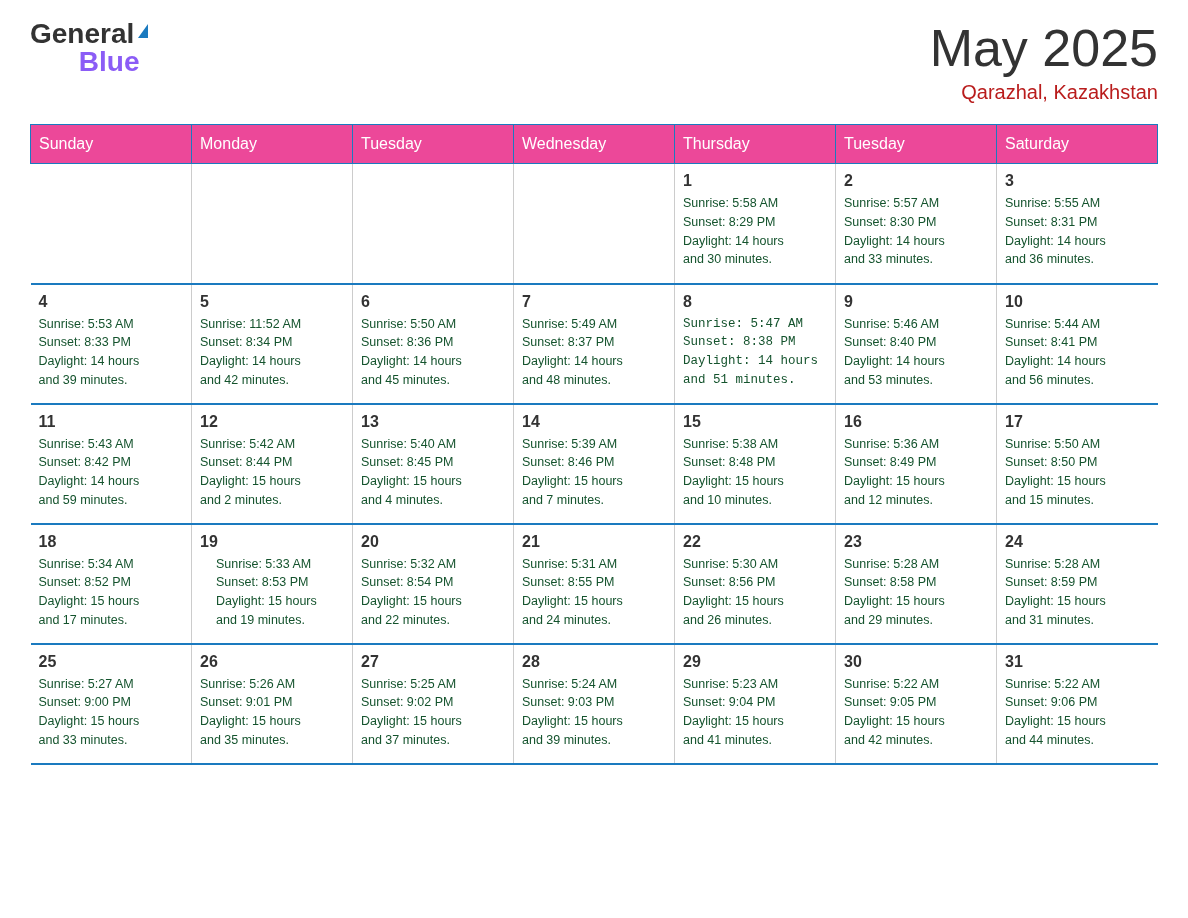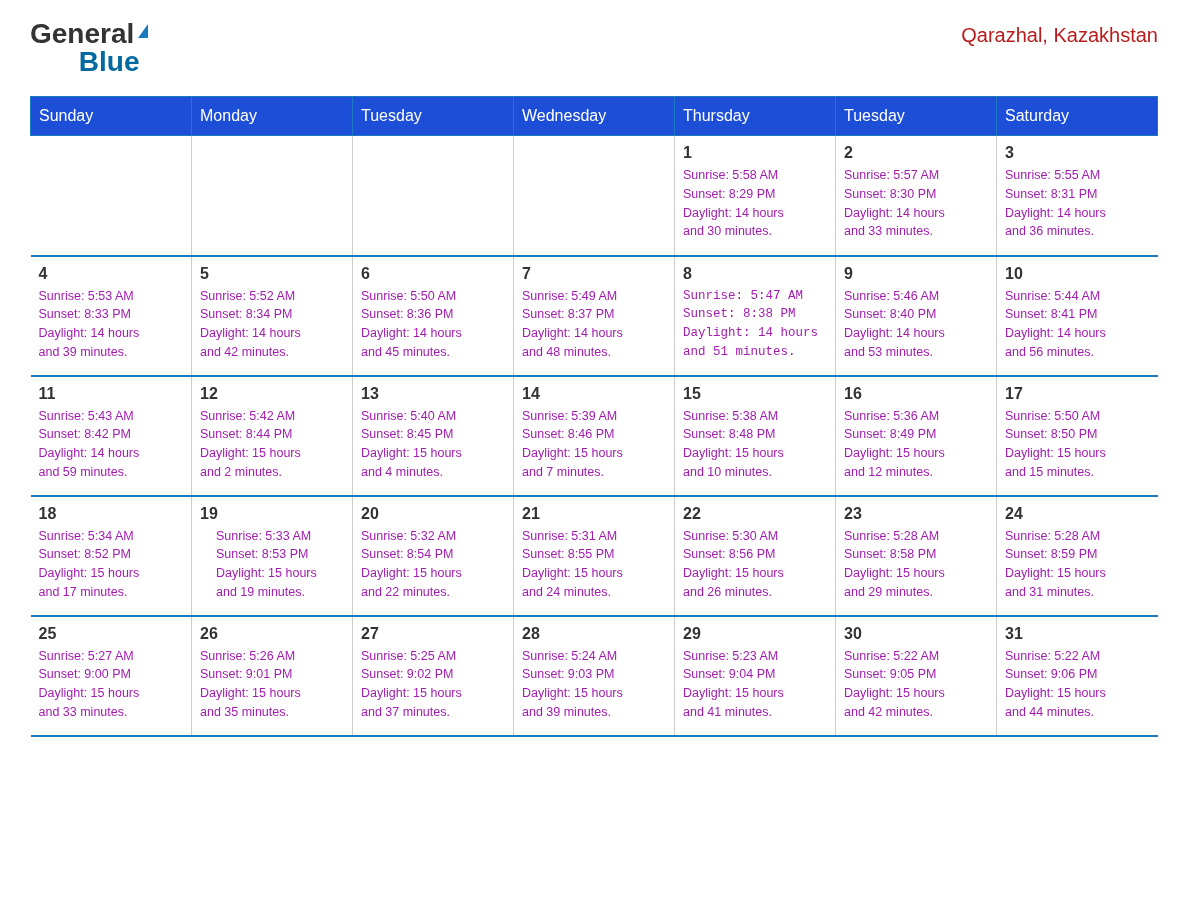--- a/index.html
+++ b/index.html
@@ -24,21 +24,21 @@
     }
     .logo-general {
       font-size: 28px;
       font-weight: bold;
       color: #333;
       line-height: 1;
     }
     .logo-blue {
       font-size: 28px;
       font-weight: bold;
-      color: #0369a1;
+      color: #8b5cf6;
       line-height: 1;
       margin-left: 20px;
     }
     .logo-triangle {
       display: inline-block;
       width: 0;
       height: 0;
       border-left: 10px solid transparent;
       border-bottom: 14px solid #1a7abf;
       margin-left: 4px;
@@ -62,21 +62,21 @@
     .location {
       font-size: 20px;
       color: #b91c1c;
       margin-top: 4px;
     }
     table {
       width: 100%;
       border-collapse: collapse;
     }
     thead tr {
-      background-color: #1d4ed8;
+      background-color: #ec4899;
     }
     thead th {
       color: #fff;
       padding: 10px 8px;
       font-size: 16px;
       font-weight: normal;
       text-align: left;
       border: 1px solid #1a7abf;
     }
     tbody tr {
@@ -97,21 +97,21 @@
     }
     .day-number {
       font-size: 16px;
       font-weight: bold;
       color: #333;
       display: block;
       margin-bottom: 4px;
     }
     .day-info {
       font-size: 12.5px;
-      color: #a21caf;
+      color: #14532d;
       line-height: 1.5;
     }
     .empty-cell {
       background: #fff;
     }
   </style>
 </head>
 <body>
 
 <div class="header">
@@ -119,20 +119,21 @@
     <div class="logo-row">
       <span class="logo-general">General</span>
       <span class="logo-triangle"></span>
     </div>
     <div class="logo-row">
       <span style="width:20px"></span>
       <span class="logo-blue">Blue</span>
     </div>
   </div>
   <div class="title-section">
+    <div class="month-title">May 2025</div>
     <div class="location">Qarazhal, Kazakhstan</div>
   </div>
 </div>
 
 <table>
   <thead>
     <tr>
     <th>Sunday</th>
         <th>Monday</th>
         <th>Tuesday</th>
@@ -173,21 +174,21 @@
       <tr>
         <td>
           <span class="day-number">4</span>
           <div class="day-info" style="white-space: pre-line;">Sunrise: 5:53 AM
 Sunset: 8:33 PM
 Daylight: 14 hours
 and 39 minutes.</div>
         </td>
         <td>
           <span class="day-number">5</span>
-          <div class="day-info" style="white-space: pre-line;">Sunrise: 5:52 AM
+          <div class="day-info" style="white-space: pre-line;">Sunrise: 11:52 AM
 Sunset: 8:34 PM
 Daylight: 14 hours
 and 42 minutes.</div>
         </td>
         <td>
           <span class="day-number">6</span>
           <div class="day-info" style="white-space: pre-line;">Sunrise: 5:50 AM
 Sunset: 8:36 PM
 Daylight: 14 hours
 and 45 minutes.</div>

